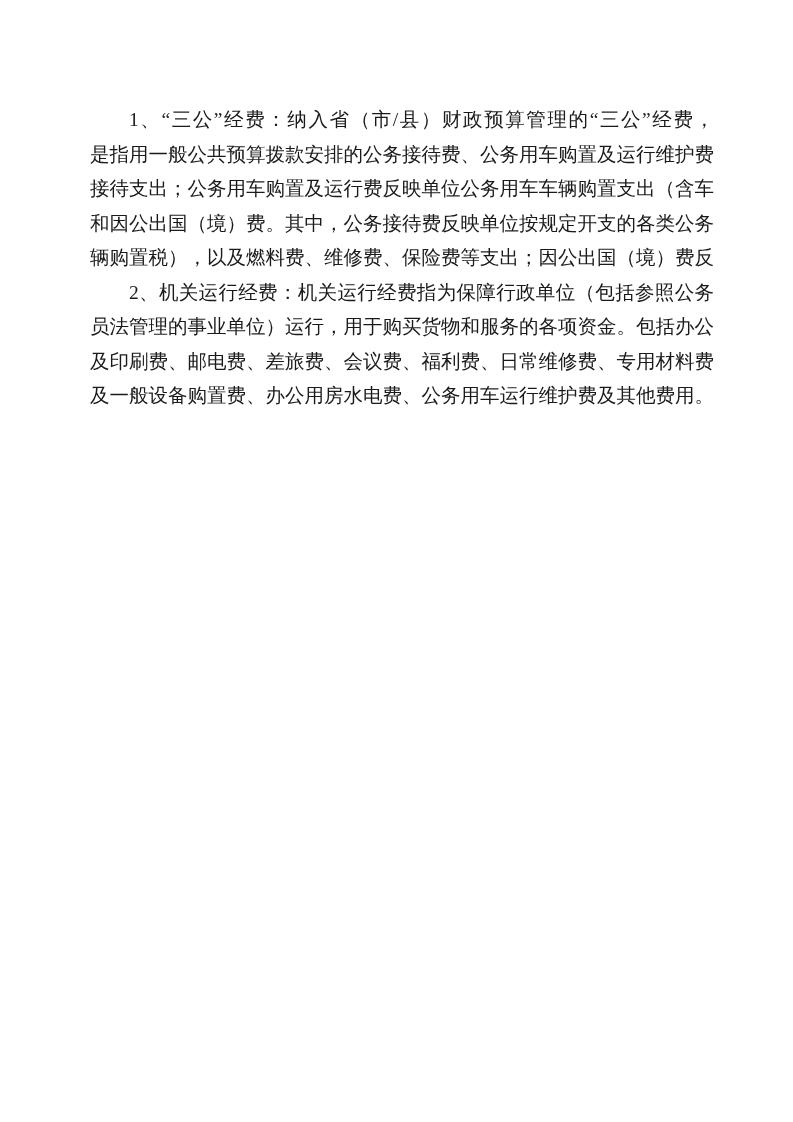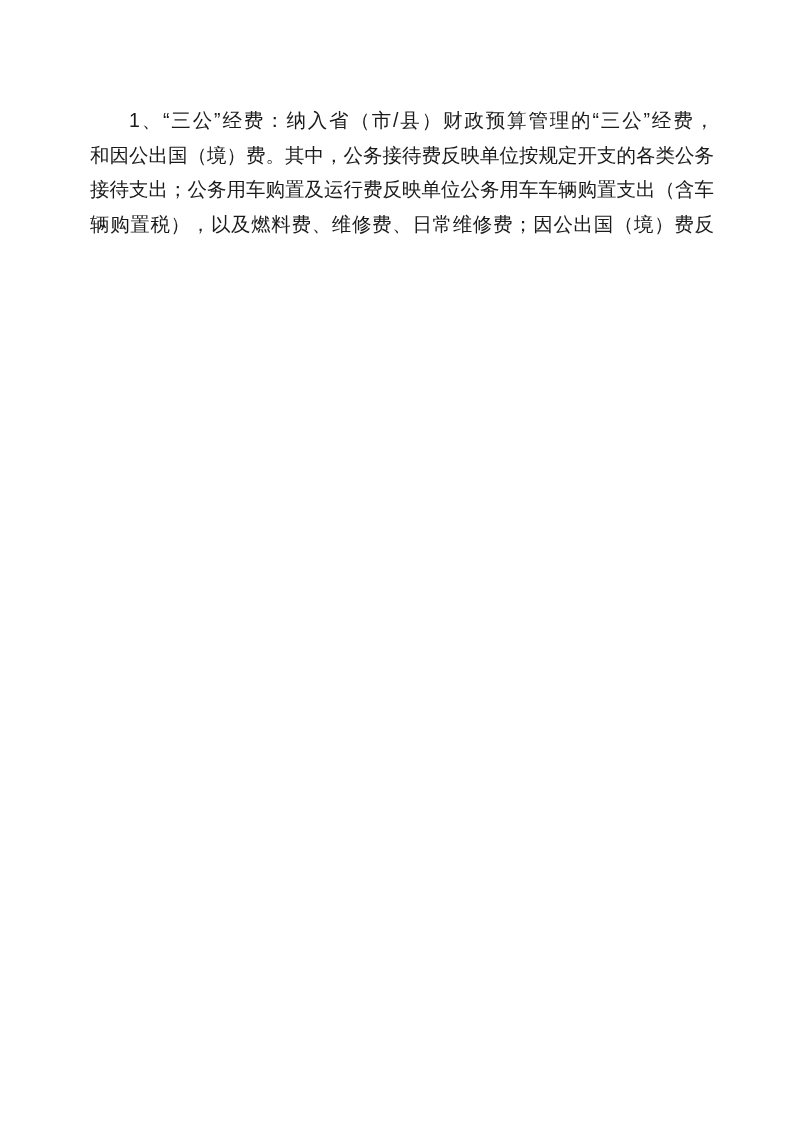--- a/index.html
+++ b/index.html
@@ -3,21 +3,21 @@
 <meta charset="utf-8">
 <style>
   * { margin: 0; padding: 0; box-sizing: border-box; }
   html, body { background: #ffffff; }
   .page {
     position: relative;
     width: 793px;
     height: 1122px;
     background: #ffffff;
     overflow: hidden;
-    font-family: Liberation Sans, sans-serif;
+    font-family: Liberation Serif, serif;
   }
   .text-block {
     position: absolute;
     left: 90px;
     top: 103px;
     width: 624px;
     color: #1a1a1a;
   }
   .paragraph { display: block; }
   .line {
@@ -34,20 +34,27 @@
   .line.para-end { text-align-last: left; }
 </style>
 </head>
 <body>
 
 <div class="page">
   <div class="text-block">
 
     <div class="paragraph">
       <span class="line para-start">1、“三公”经费：纳入省（市/县）财政预算管理的“三公”经费，</span>
+      <span class="line">是指用一般公共预算拨款安排的公务接待费、公务用车购置及运行维护费</span>
+      <span class="line">接待支出；公务用车购置及运行费反映单位公务用车车辆购置支出（含车</span>
       <span class="line">和因公出国（境）费。其中，公务接待费反映单位按规定开支的各类公务</span>
-      <span class="line">接待支出；公务用车购置及运行费反映单位公务用车车辆购置支出（含车</span>
-      <span class="line">辆购置税），以及燃料费、维修费、日常维修费；因公出国（境）费反</span>
+      <span class="line">辆购置税），以及燃料费、维修费、保险费等支出；因公出国（境）费反</span>
     </div>
 
+    <div class="paragraph">
+      <span class="line para-start">2、机关运行经费：机关运行经费指为保障行政单位（包括参照公务</span>
+      <span class="line">员法管理的事业单位）运行，用于购买货物和服务的各项资金。包括办公</span>
+      <span class="line">及印刷费、邮电费、差旅费、会议费、福利费、日常维修费、专用材料费</span>
+      <span class="line para-end">及一般设备购置费、办公用房水电费、公务用车运行维护费及其他费用。</span>
+    </div>
 
   </div>
 </div>
 
 </body></html>

